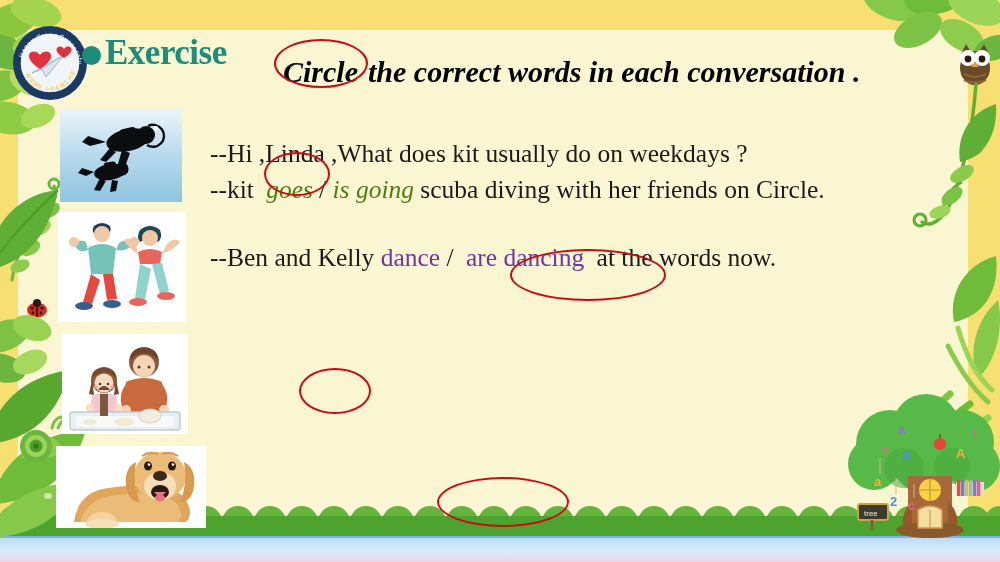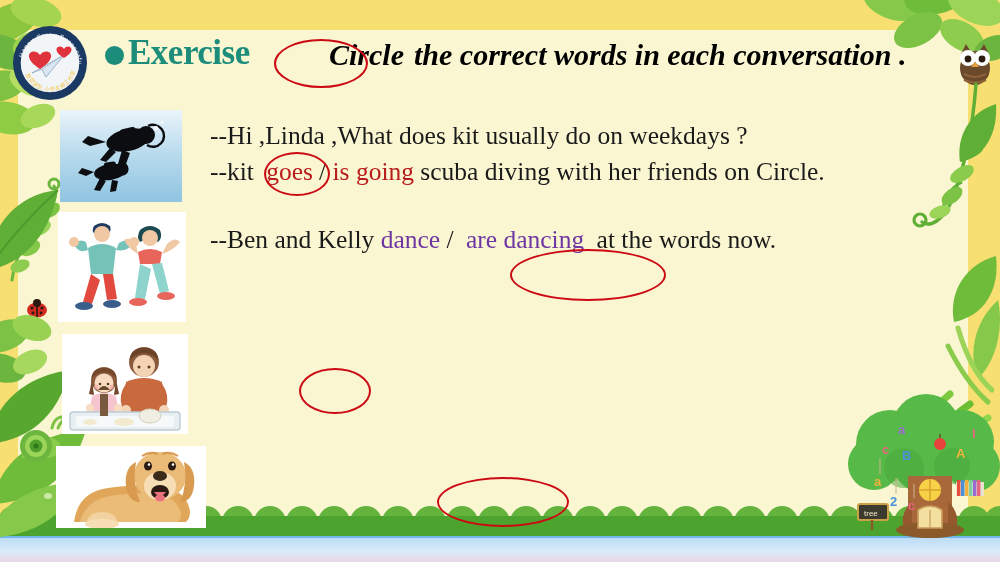--- a/index.html
+++ b/index.html
@@ -73,21 +73,21 @@
   
   .logo {
     position: absolute;
     left: 12px; top: 25px;
     width: 76px; height: 76px;
   }
 
   
   .header {
     position: absolute;
-    left: 105px; top: 33px;
+    left: 82px; top: 33px;
     display: flex;
     align-items: baseline;
     white-space: nowrap;
   }
   .bullet-dot {
     display: inline-block;
     width: 19px; height: 19px;
     border-radius: 50%;
     background: #1C8C7B;
     margin-right: 4px;
@@ -96,23 +96,22 @@
   }
   .exercise-label {
     font-size: 35px;
     font-weight: bold;
     color: #1C8C7B;
     letter-spacing: -0.5px;
     font-family: "Liberation Serif", serif;
   }
   .instruction-wrap {
     position: absolute;
-    left: 277px; top: 38px;
+    left: 277px; top: 55px;
     white-space: nowrap;
-    margin-left: 46px;
   }
   .instruction {
     font-size: 30px;
     font-weight: bold;
     font-style: italic;
     color: #000;
     font-family: "Liberation Serif", serif;
   }
   .circle-word {
     position: relative;
@@ -136,23 +135,24 @@
   }
 
   
   .conv {
     position: absolute;
     white-space: nowrap;
     font-family: "Liberation Serif", serif;
     font-size: 25.5px;
     color: #1a1a1a;
     line-height: 36px;
+    margin-top: 18px;
   }
   .conv .ln { display: block; position: relative; }
-  .purple      { color: #b91c1c; }
+  .purple      { color: #4d7c0f; font-style: italic; }
   .purple-bold { color: #6E35A3; font-weight: normal; }
   .slash       { color: #1a1a1a; }
 
   
   svg { display: block; overflow: visible; }
 </style>
 </head>
 <body>
 
 <div id="slide">

